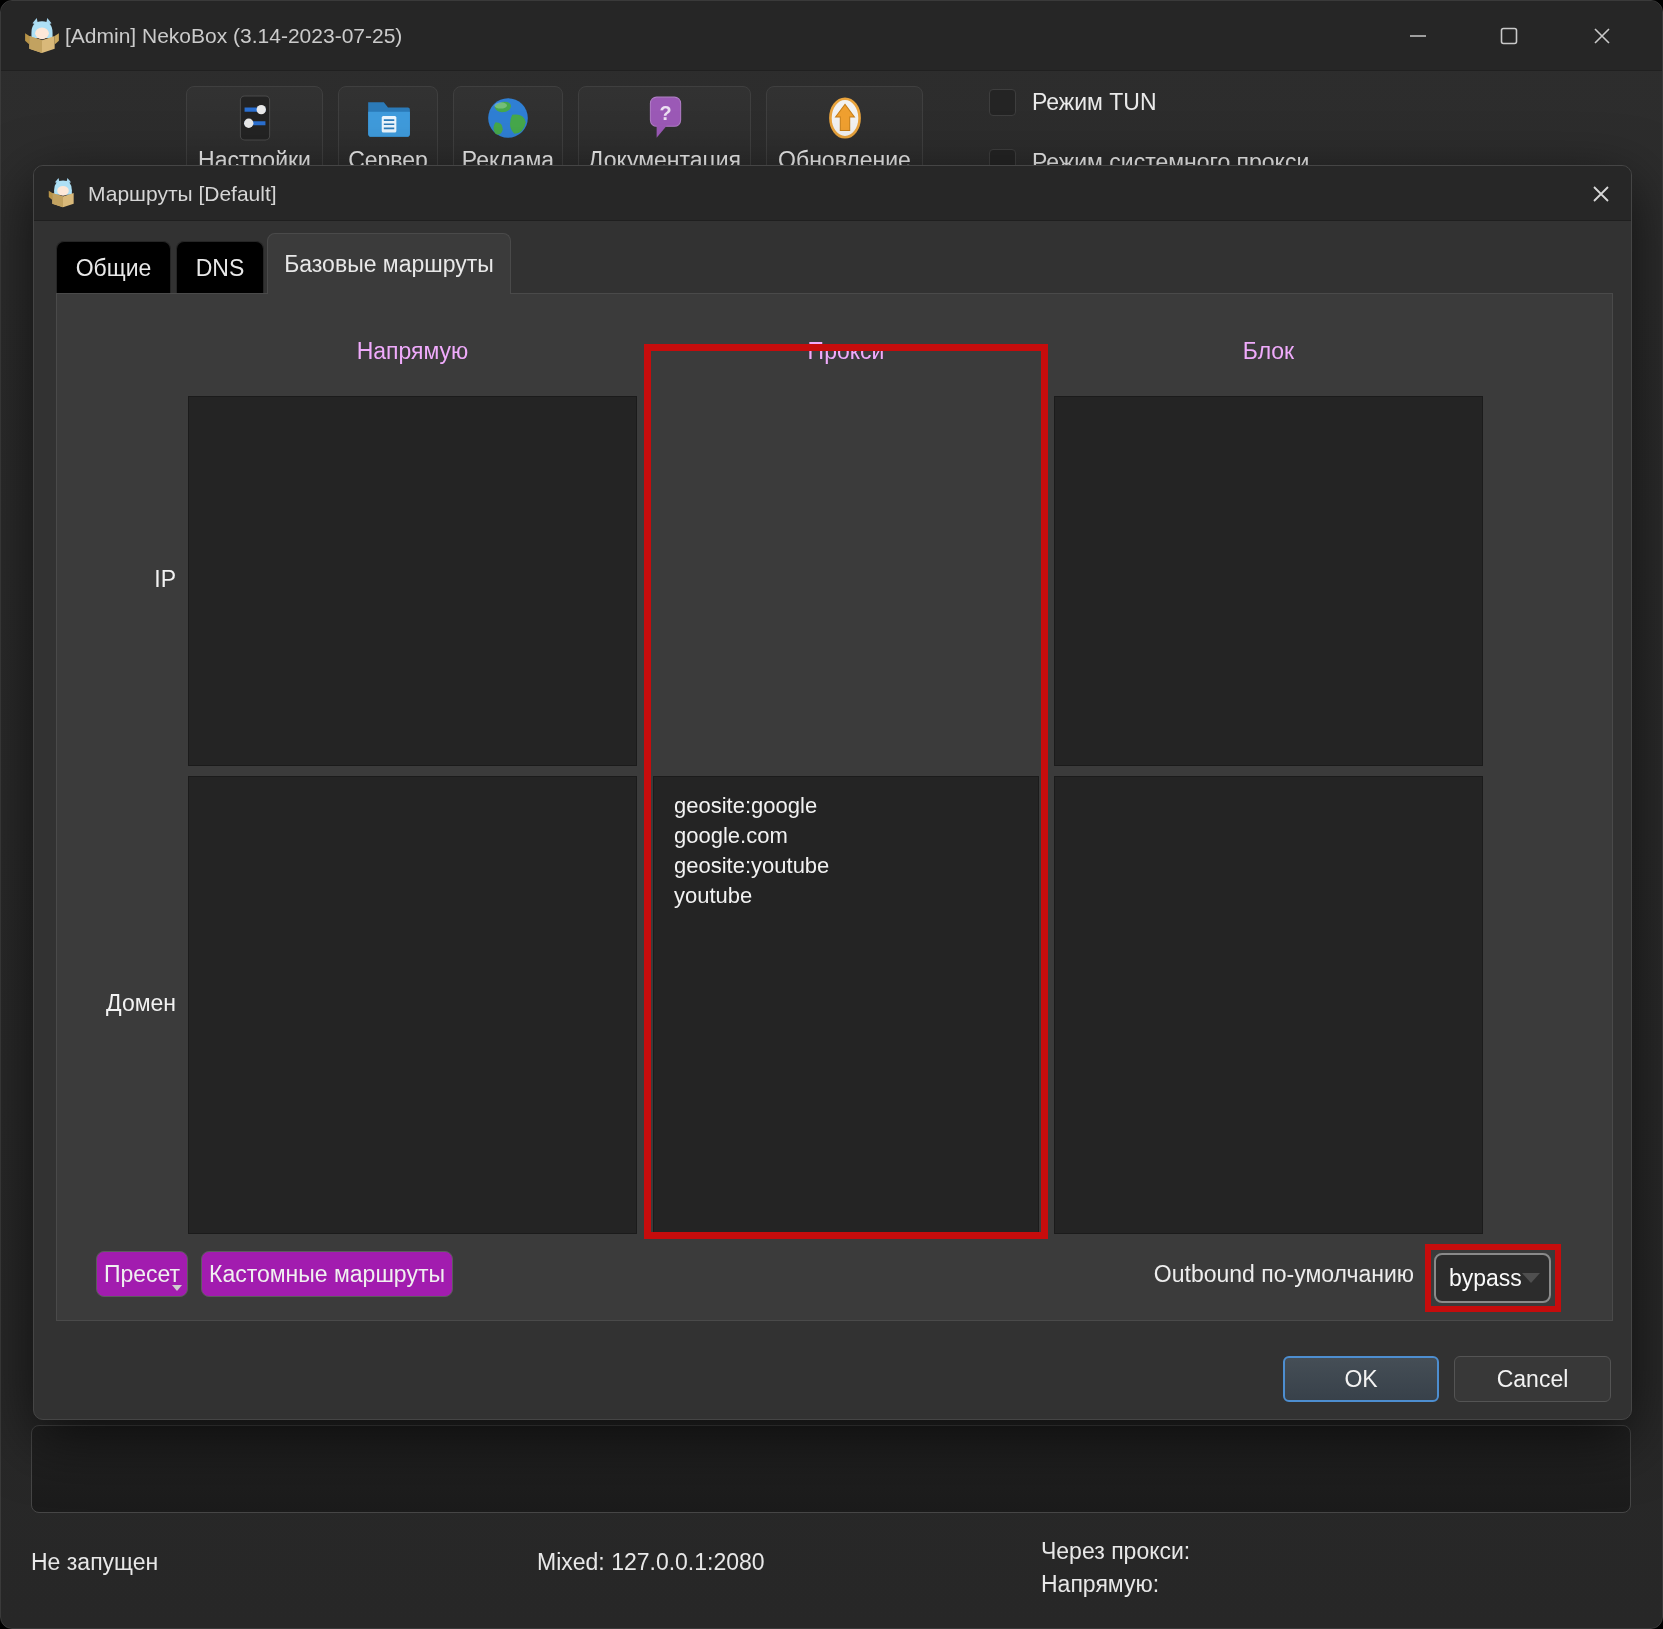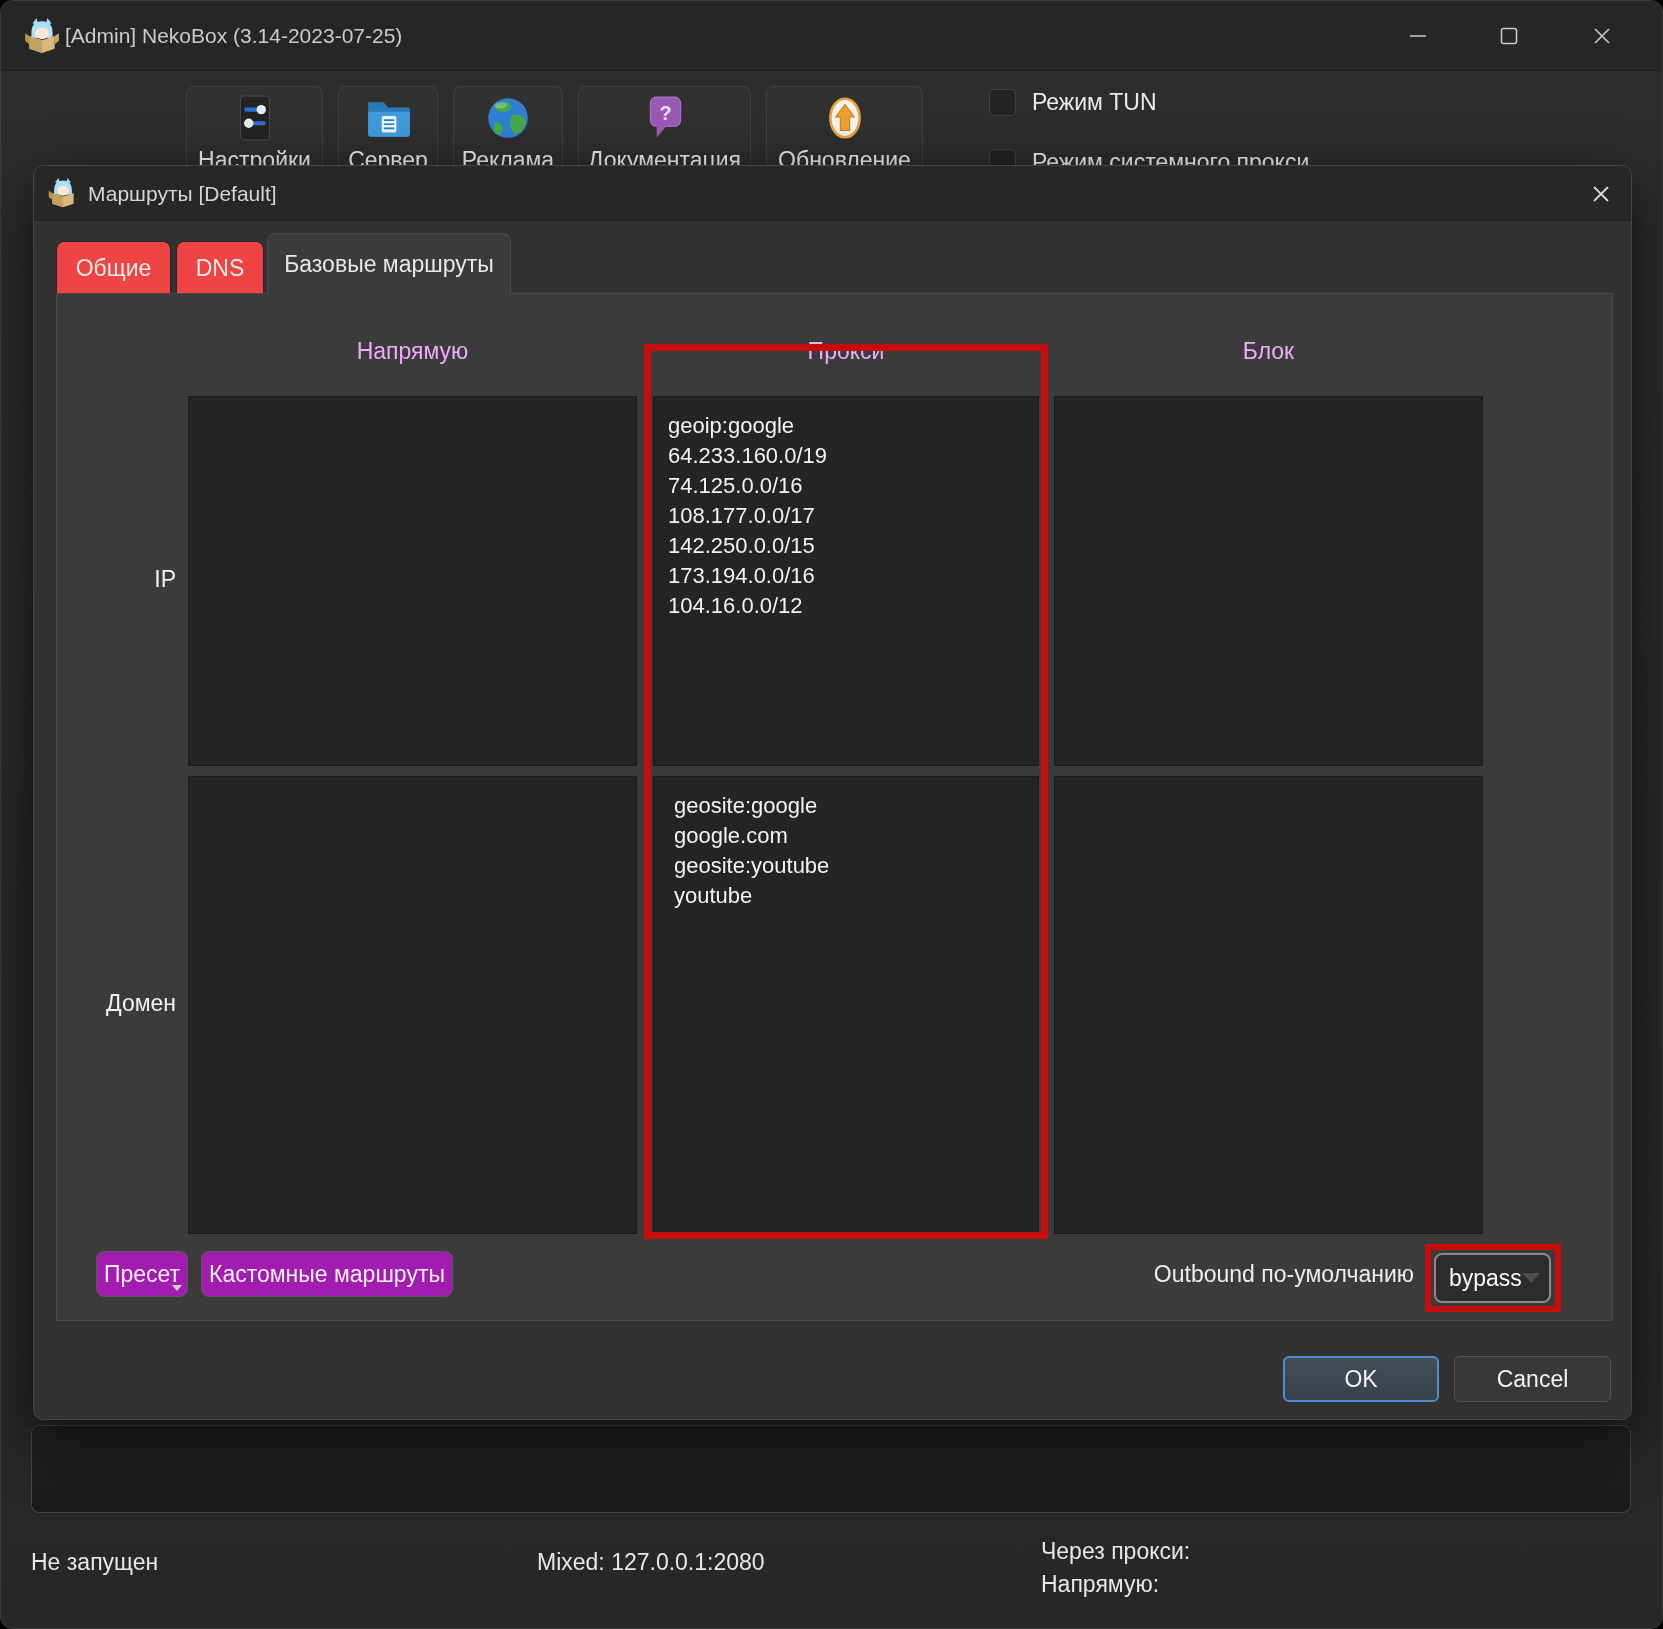--- a/index.html
+++ b/index.html
@@ -51,21 +51,21 @@
     border-bottom:1px solid #1f1f1f;
   }
   .dlg-titlebar .dlg-icon{position:absolute;left:13px;top:11px;width:32px;height:32px;}
   .dlg-title-text{position:absolute;left:54px;top:0;height:55px;line-height:55px;font-size:21px;color:#d6d6d6;white-space:nowrap;}
   .dlg-close{
     position:absolute;left:1545px;top:7px;width:44px;height:42px;
     display:flex;align-items:center;justify-content:center;color:#d8d8d8;
   }
   .tab{
     position:absolute;top:75px;height:53px;border:1px solid #262626;border-bottom:none;
-    border-radius:8px 8px 0 0;background:#ef4444;display:flex;align-items:center;
+    border-radius:8px 8px 0 0;background:#000000;display:flex;align-items:center;
     justify-content:center;font-size:23px;color:#e8e8e8;white-space:nowrap;
   }
   .tab.active{top:67px;height:61px;background:#3b3b3b;border-color:#4a4a4a;z-index:3;}
   .tab-pane{
     position:absolute;left:22px;top:127px;width:1557px;height:1028px;
     background:#3b3b3b;border:1px solid #4a4a4a;z-index:2;
   }
   
   .col-header{
     position:absolute;top:168px;height:34px;line-height:34px;text-align:center;
@@ -268,27 +268,20 @@
     <div class="tab-pane"></div>
 
     <div class="col-header" style="left:154px;width:449px;">Напрямую</div>
     <div class="col-header" style="left:619px;width:386px;">Прокси</div>
     <div class="col-header" style="left:1020px;width:429px;">Блок</div>
 
     <div class="row-label" style="top:400px;">IP</div>
     <div class="row-label" style="top:824px;">Домен</div>
 
     <textarea class="cell c-direct r-ip" spellcheck="false" style=""></textarea>
-    <textarea class="cell c-proxy  r-ip" spellcheck="false" style="">geoip:google
-64.233.160.0/19
-74.125.0.0/16
-108.177.0.0/17
-142.250.0.0/15
-173.194.0.0/16
-104.16.0.0/12</textarea>
     <textarea class="cell c-block  r-ip" spellcheck="false" style=""></textarea>
     <textarea class="cell c-direct r-domain" spellcheck="false" style=""></textarea>
     <textarea class="cell c-proxy  r-domain" spellcheck="false" style="">geosite:google
 google.com
 geosite:youtube
 youtube</textarea>
     <textarea class="cell c-block  r-domain" spellcheck="false" style=""></textarea>
 
     <div class="hl-rect hl-main"></div>
     <div class="hl-rect hl-bypass"></div>

